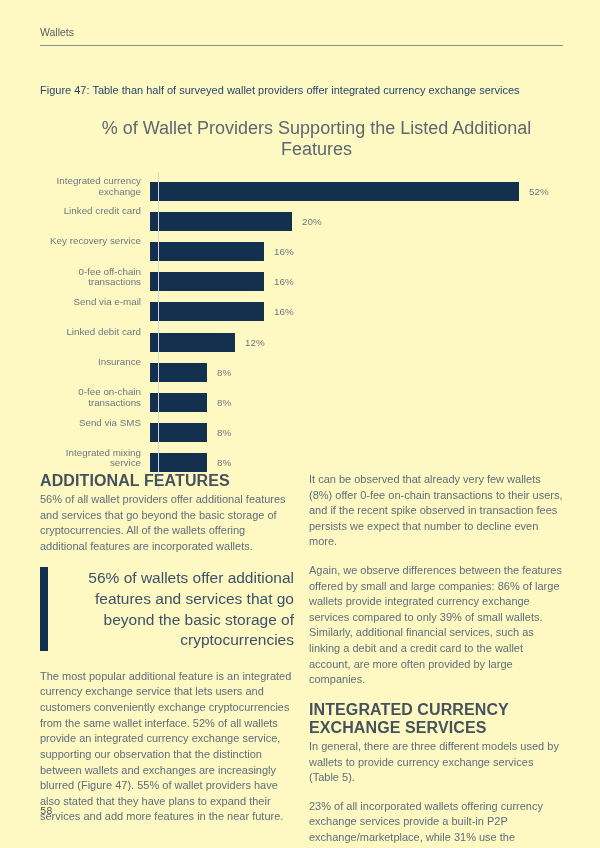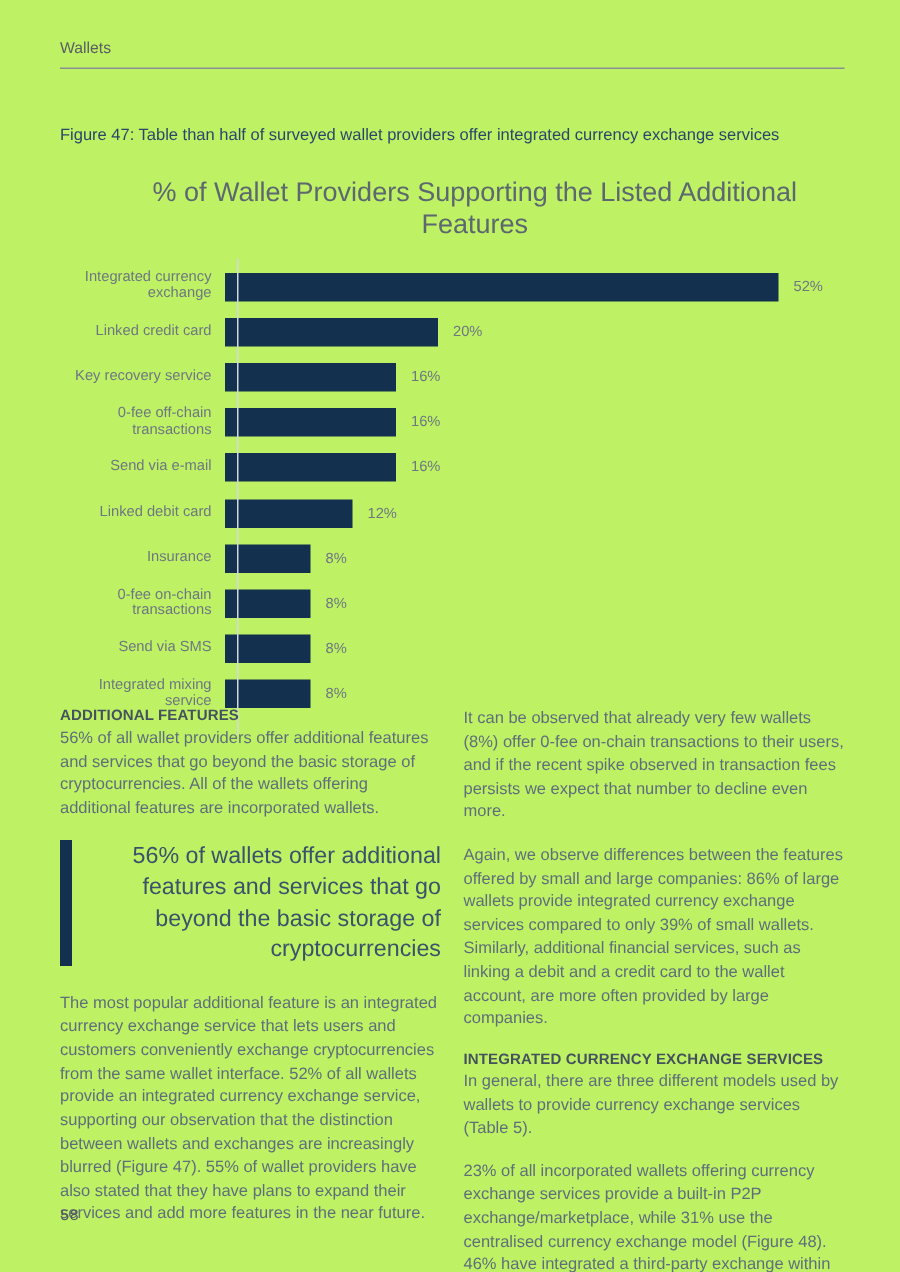--- a/index.html
+++ b/index.html
@@ -1,21 +1,21 @@
 <!DOCTYPE html>
 <html><head>
 <meta charset="utf-8">
 <style>
   * { margin:0; padding:0; box-sizing:border-box; }
   html,body { background:#f4f4f4; }
   body { font-family:"Liberation Sans","DejaVu Sans",sans-serif; }
   .page {
     position:relative;
     width:600px; height:848px;
-    background:#bef264;
+    background:#fef9c3;
     margin:0 auto;
     overflow:hidden;
   }
   
   .running-head {
     position:absolute; left:40px; top:26px;
     font-size:10.5px; color:#5a5f63;
   }
   .head-rule {
     position:absolute; left:40px; top:45px;
@@ -33,39 +33,39 @@
   .chart-title {
     font-size:18px; color:#5d676f;
     text-align:center; padding-left:30px;
     margin-bottom:16px;
   }
   .chart-rows { position:relative; }
   .axis-line {
     position:absolute; left:118px; top:-4px;
     width:1px; height:318px; background:#d4d8dc;
   }
-  .chart-row { display:flex; align-items:center; height:30.2px; }
+  .chart-row { display:flex; height:30.2px; }
   .bar-label {
     width:110px; flex-shrink:0;
     text-align:right; padding-right:9px;
     font-size:9.8px; color:#6e7781;
     line-height:1.1;
   }
   .bar-area { display:flex; align-items:center; }
   .bar { height:19px; }
   .bar-value { margin-left:10px; font-size:9.8px; color:#6e7781; }
   
   .columns {
     position:absolute; left:40px; top:472px;
     width:523px;
     display:flex; gap:15px;
   }
   .col { width:254px; flex-shrink:0; }
   .sec-heading {
-    font-size:10px; font-weight:bold; color:#45525e;
+    font-size:16px; font-weight:bold; color:#45525e;
     margin-bottom:2px; letter-spacing:0.1px;
   }
   .para {
     font-size:11px; color:#5f6e7b; line-height:1.42;
     margin-bottom:13px;
   }
   .pullquote {
     display:flex; margin:6px 0 18px 0;text-align:right;
   }
   .pq-bar {

